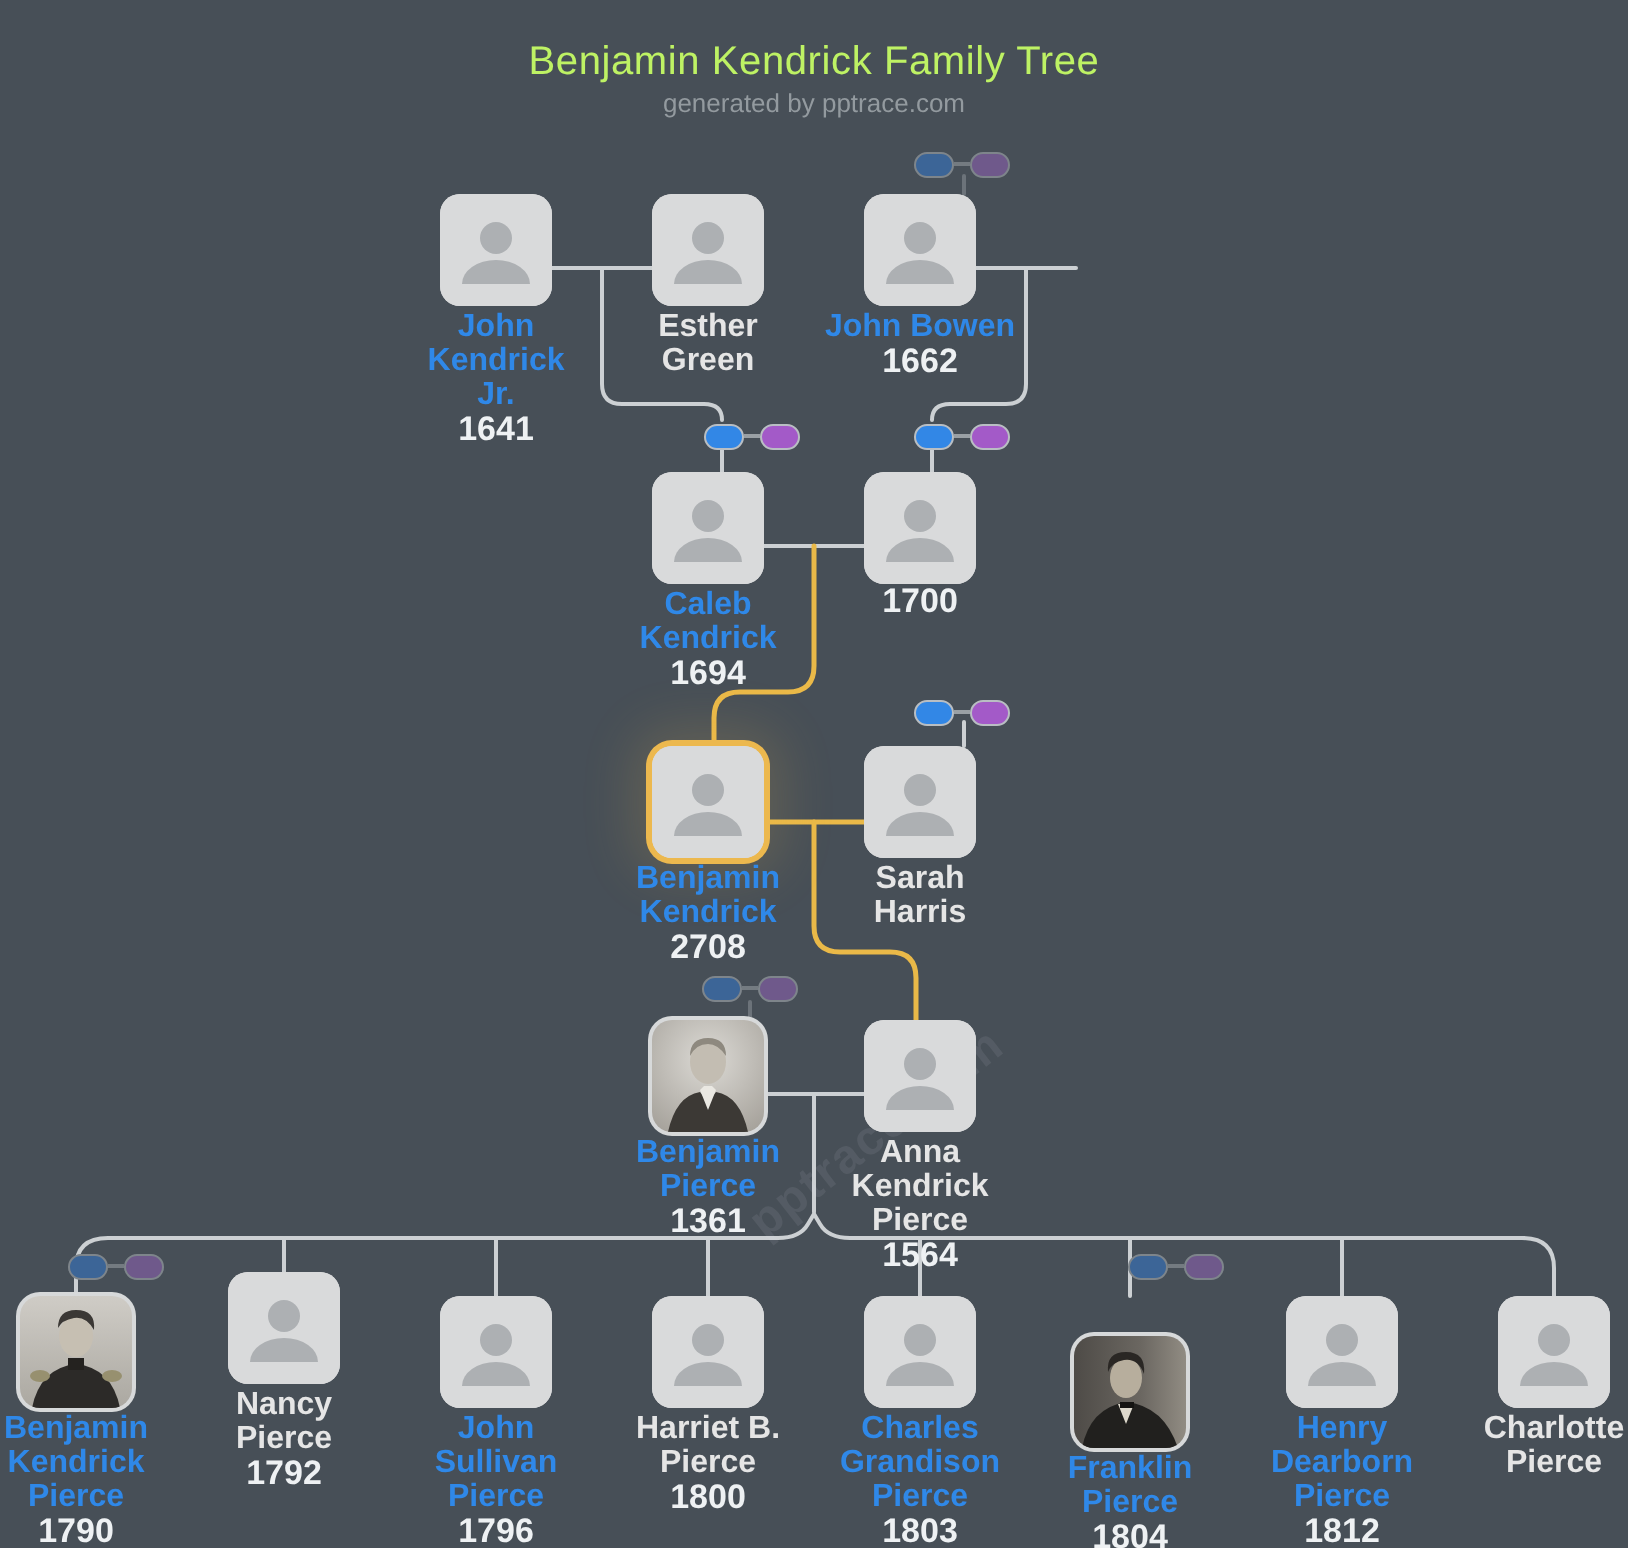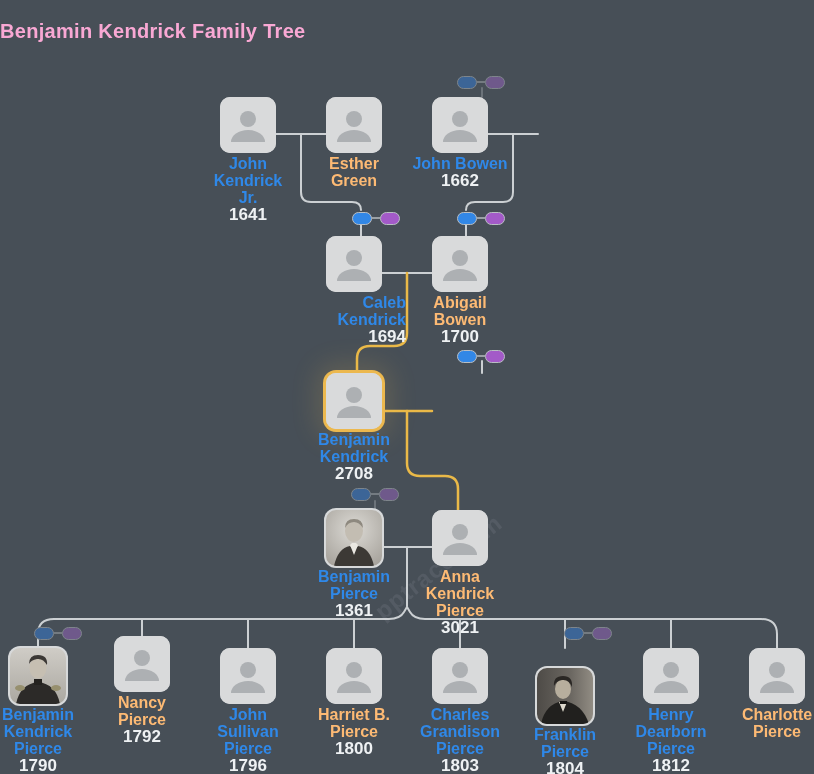--- a/index.html
+++ b/index.html
@@ -7,22 +7,22 @@
     position:relative;width:814px;height:774px;overflow:hidden;
     background:#474f57;
     font-family:"Liberation Sans","DejaVu Sans",sans-serif;
   }
   .lines{position:absolute;left:0;top:0;z-index:1;}
   .l-bright{stroke:#ccd0d3;stroke-width:2;fill:none;stroke-linecap:round;}
   .l-dim{stroke:#6c737a;stroke-width:2;fill:none;stroke-linecap:round;}
   .l-gold{stroke:#eab948;stroke-width:2.5;fill:none;stroke-linecap:round;}
 
   .page-title{
-    position:absolute;left:0;right:0;top:20px;text-align:left;z-index:4;
-    color:#f9a8d4;font-size:20px;font-weight:700;letter-spacing:.3px;
+    position:absolute;left:0;right:0;top:20px;text-align:center;z-index:4;
+    color:#bef264;font-size:20px;font-weight:400;letter-spacing:.3px;
   }
   .page-subtitle{
     position:absolute;left:0;right:0;top:44px;text-align:center;z-index:4;
     color:#939a9f;font-size:13px;font-weight:400;
   }
   .watermark{
     position:absolute;left:360px;top:548px;width:170px;z-index:1;
     transform:rotate(-38deg);transform-origin:center;
     color:rgba(220,226,232,0.09);font-size:24px;font-weight:bold;letter-spacing:1px;
     pointer-events:none;
@@ -36,21 +36,21 @@
   .avatar svg{display:block;width:56px;height:56px;}
   .avatar.photo{box-shadow:0 0 0 2px #d7d9da;}
   .person.highlighted .avatar{
     box-shadow:0 0 0 3px #ecb84e, 0 0 26px 10px rgba(236,184,78,0.16);
   }
   .plabel{
     margin-top:2px;font-weight:bold;font-size:16px;line-height:17px;
     white-space:pre-line;
   }
   .plabel.male{color:#2f88e8;}
-  .plabel.female{color:#fdba74;}
+  .plabel.female{color:#e5e5e5;}
   .pyear{font-weight:bold;font-size:17px;line-height:18px;color:#eef1f3;}
 
   .couple{position:absolute;display:flex;align-items:center;z-index:3;}
   .pill{
     width:20px;height:13px;border-radius:7px;box-sizing:border-box;
     border:1.5px solid #b9bec3;
   }
   .pill-blue{background:#3287e6;}
   .pill-purple{background:#a35ac8;}
   .pill-link{width:8px;height:2px;background:#9aa0a5;}
@@ -82,20 +82,21 @@
     <path class="l-bright" d="M38,648 V634 Q38,619 54,619 H389 Q400,619 404,612 L407,607 L410,612 Q414,619 425,619 H761 Q777,619 777,634 V648"></path>
     <path class="l-bright" d="M142,619 V648"></path>
     <path class="l-bright" d="M248,619 V648"></path>
     <path class="l-bright" d="M354,619 V648"></path>
     <path class="l-bright" d="M460,619 V648"></path>
     <path class="l-bright" d="M565,619 V648"></path>
     <path class="l-bright" d="M671,619 V648"></path>
   </svg>
 
   <div class="page-title">Benjamin Kendrick Family Tree</div>
+  <div class="page-subtitle">generated by pptrace.com</div>
   <div class="watermark">pptrace.com</div>
 
 <div class="person" style="left: 196px; top: 97px;">
     <div class="avatar">
       <svg viewBox="0 0 56 56">
         <rect width="56" height="56" fill="#d9dadb"></rect>
         <circle cx="28" cy="22" r="8" fill="#adb0b3"></circle>
         <path d="M11 45 A17 12 0 0 1 45 45 Z" fill="#adb0b3"></path>
       </svg>
     </div>
@@ -120,55 +121,65 @@
     <div class="avatar">
       <svg viewBox="0 0 56 56">
         <rect width="56" height="56" fill="#d9dadb"></rect>
         <circle cx="28" cy="22" r="8" fill="#adb0b3"></circle>
         <path d="M11 45 A17 12 0 0 1 45 45 Z" fill="#adb0b3"></path>
       </svg>
     </div>
     <div class="plabel male">John Bowen</div>
     <div class="pyear">1662</div>
   </div>
-    <div class="person" style="left: 302px; top: 236px; text-align: right;">
+    <div class="person" style="left: 302px; top: 236px;">
     <div class="avatar">
       <svg viewBox="0 0 56 56">
         <rect width="56" height="56" fill="#d9dadb"></rect>
         <circle cx="28" cy="22" r="8" fill="#adb0b3"></circle>
         <path d="M11 45 A17 12 0 0 1 45 45 Z" fill="#adb0b3"></path>
       </svg>
     </div>
     <div class="plabel male">Caleb
 Kendrick</div>
     <div class="pyear">1694</div>
   </div>
     <div class="person" style="left: 408px; top: 236px;">
     <div class="avatar">
       <svg viewBox="0 0 56 56">
         <rect width="56" height="56" fill="#d9dadb"></rect>
         <circle cx="28" cy="22" r="8" fill="#adb0b3"></circle>
         <path d="M11 45 A17 12 0 0 1 45 45 Z" fill="#adb0b3"></path>
       </svg>
     </div>
-    <div class="plabel female">Abigail
-Bowen</div>
     <div class="pyear">1700</div>
   </div>
     <div class="person highlighted" style="left: 302px; top: 373px;">
     <div class="avatar">
       <svg viewBox="0 0 56 56">
         <rect width="56" height="56" fill="#d9dadb"></rect>
         <circle cx="28" cy="22" r="8" fill="#adb0b3"></circle>
         <path d="M11 45 A17 12 0 0 1 45 45 Z" fill="#adb0b3"></path>
       </svg>
     </div>
     <div class="plabel male">Benjamin
 Kendrick</div>
     <div class="pyear">2708</div>
+  </div>
+    <div class="person" style="left: 408px; top: 373px;">
+    <div class="avatar">
+      <svg viewBox="0 0 56 56">
+        <rect width="56" height="56" fill="#d9dadb"></rect>
+        <circle cx="28" cy="22" r="8" fill="#adb0b3"></circle>
+        <path d="M11 45 A17 12 0 0 1 45 45 Z" fill="#adb0b3"></path>
+      </svg>
+    </div>
+    <div class="plabel female">Sarah
+Harris</div>
+
   </div>
     <div class="person" style="left: 302px; top: 510px;">
     <div class="avatar photo">
   <svg viewBox="0 0 56 56">
     <defs>
       <radialGradient id="gpa" cx="0.5" cy="0.35" r="0.8">
         <stop offset="0" stop-color="#dcdad5"></stop>
               <stop offset="1" stop-color="#a39f98"></stop>
       </radialGradient>
     </defs>
@@ -187,21 +198,21 @@
     <div class="avatar">
       <svg viewBox="0 0 56 56">
         <rect width="56" height="56" fill="#d9dadb"></rect>
         <circle cx="28" cy="22" r="8" fill="#adb0b3"></circle>
         <path d="M11 45 A17 12 0 0 1 45 45 Z" fill="#adb0b3"></path>
       </svg>
     </div>
     <div class="plabel female">Anna
 Kendrick
 Pierce</div>
-    <div class="pyear">3021</div>
+    <div class="pyear">1564</div>
   </div>
     <div class="person" style="left: -14px; top: 648px;">
     <div class="avatar photo">
   <svg viewBox="0 0 56 56">
     <defs>
       <linearGradient id="gpb" x1="0" y1="0" x2="0" y2="1">
         <stop offset="0" stop-color="#cfccc6"></stop>
               <stop offset="1" stop-color="#aba8a1"></stop>
       </linearGradient>
     </defs>

